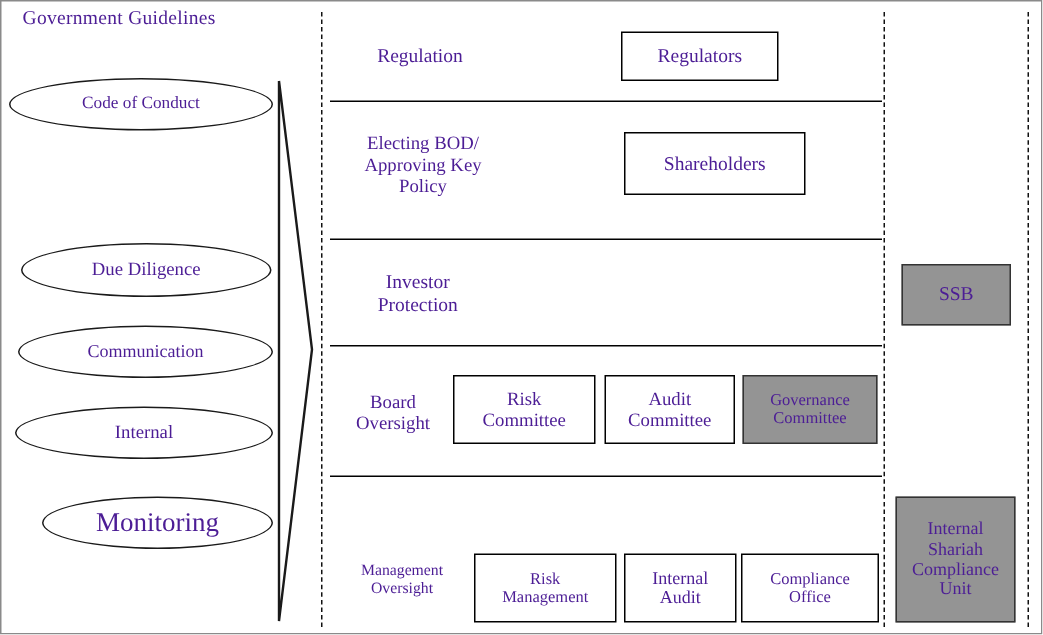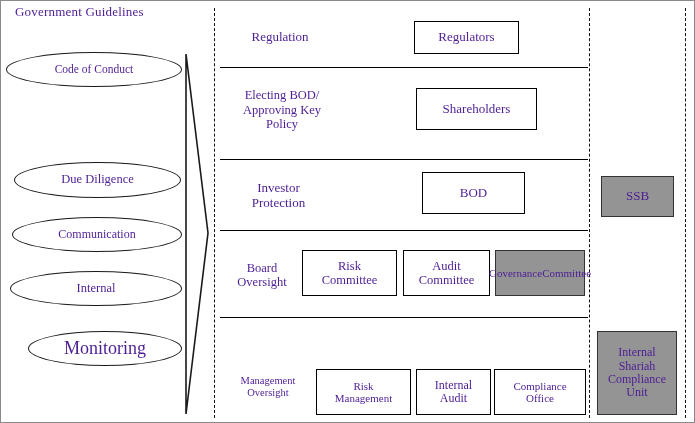--- a/index.html
+++ b/index.html
@@ -136,40 +136,37 @@
     <span>Policy</span>
   </div>
   <div class="abs box" style="left:415px; top:87px; width:121px; height:42px; font-size:13px;">
     <span>Shareholders</span>
   </div>
 
   <div class="abs rowlabel" style="left:225px; top:176px; width:105px; height:38px; font-size:13px; flex-direction:column;">
     <span>Investor</span>
     <span>Protection</span>
   </div>
-  <div class="abs box" style="left:421px; top:171px; width:103px; height:42px; font-size:13px;">
-    <span>BOD</span>
-  </div>
 
   <div class="abs rowlabel" style="left:225px; top:256px; width:72px; height:36px; font-size:12.5px; flex-direction:column;">
     <span>Board</span>
     <span>Oversight</span>
   </div>
 
   <div class="abs box" style="left:301px; top:249px; width:95px; height:46px; font-size:12.5px; flex-direction:column;">
     <span>Risk</span>
     <span>Committee</span>
   </div>
 
   <div class="abs box" style="left:402px; top:249px; width:87px; height:46px; font-size:12.5px; flex-direction:column;">
     <span>Audit</span>
     <span>Committee</span>
   </div>
 
-  <div class="abs box shaded" style="left:494px; top:249px; width:90px; height:46px; font-size:11px; ">
+  <div class="abs box shaded" style="left:494px; top:249px; width:90px; height:46px; font-size:11px; flex-direction:column;">
     <span>Governance</span>
     <span>Committee</span>
   </div>
 
   <div class="abs rowlabel" style="left:222px; top:370px; width:90px; height:32px; font-size:10.5px; flex-direction:column;">
     <span>Management</span>
     <span>Oversight</span>
   </div>
 
   <div class="abs box" style="left:315px; top:368px; width:95px; height:46px; font-size:11px; flex-direction:column;">

